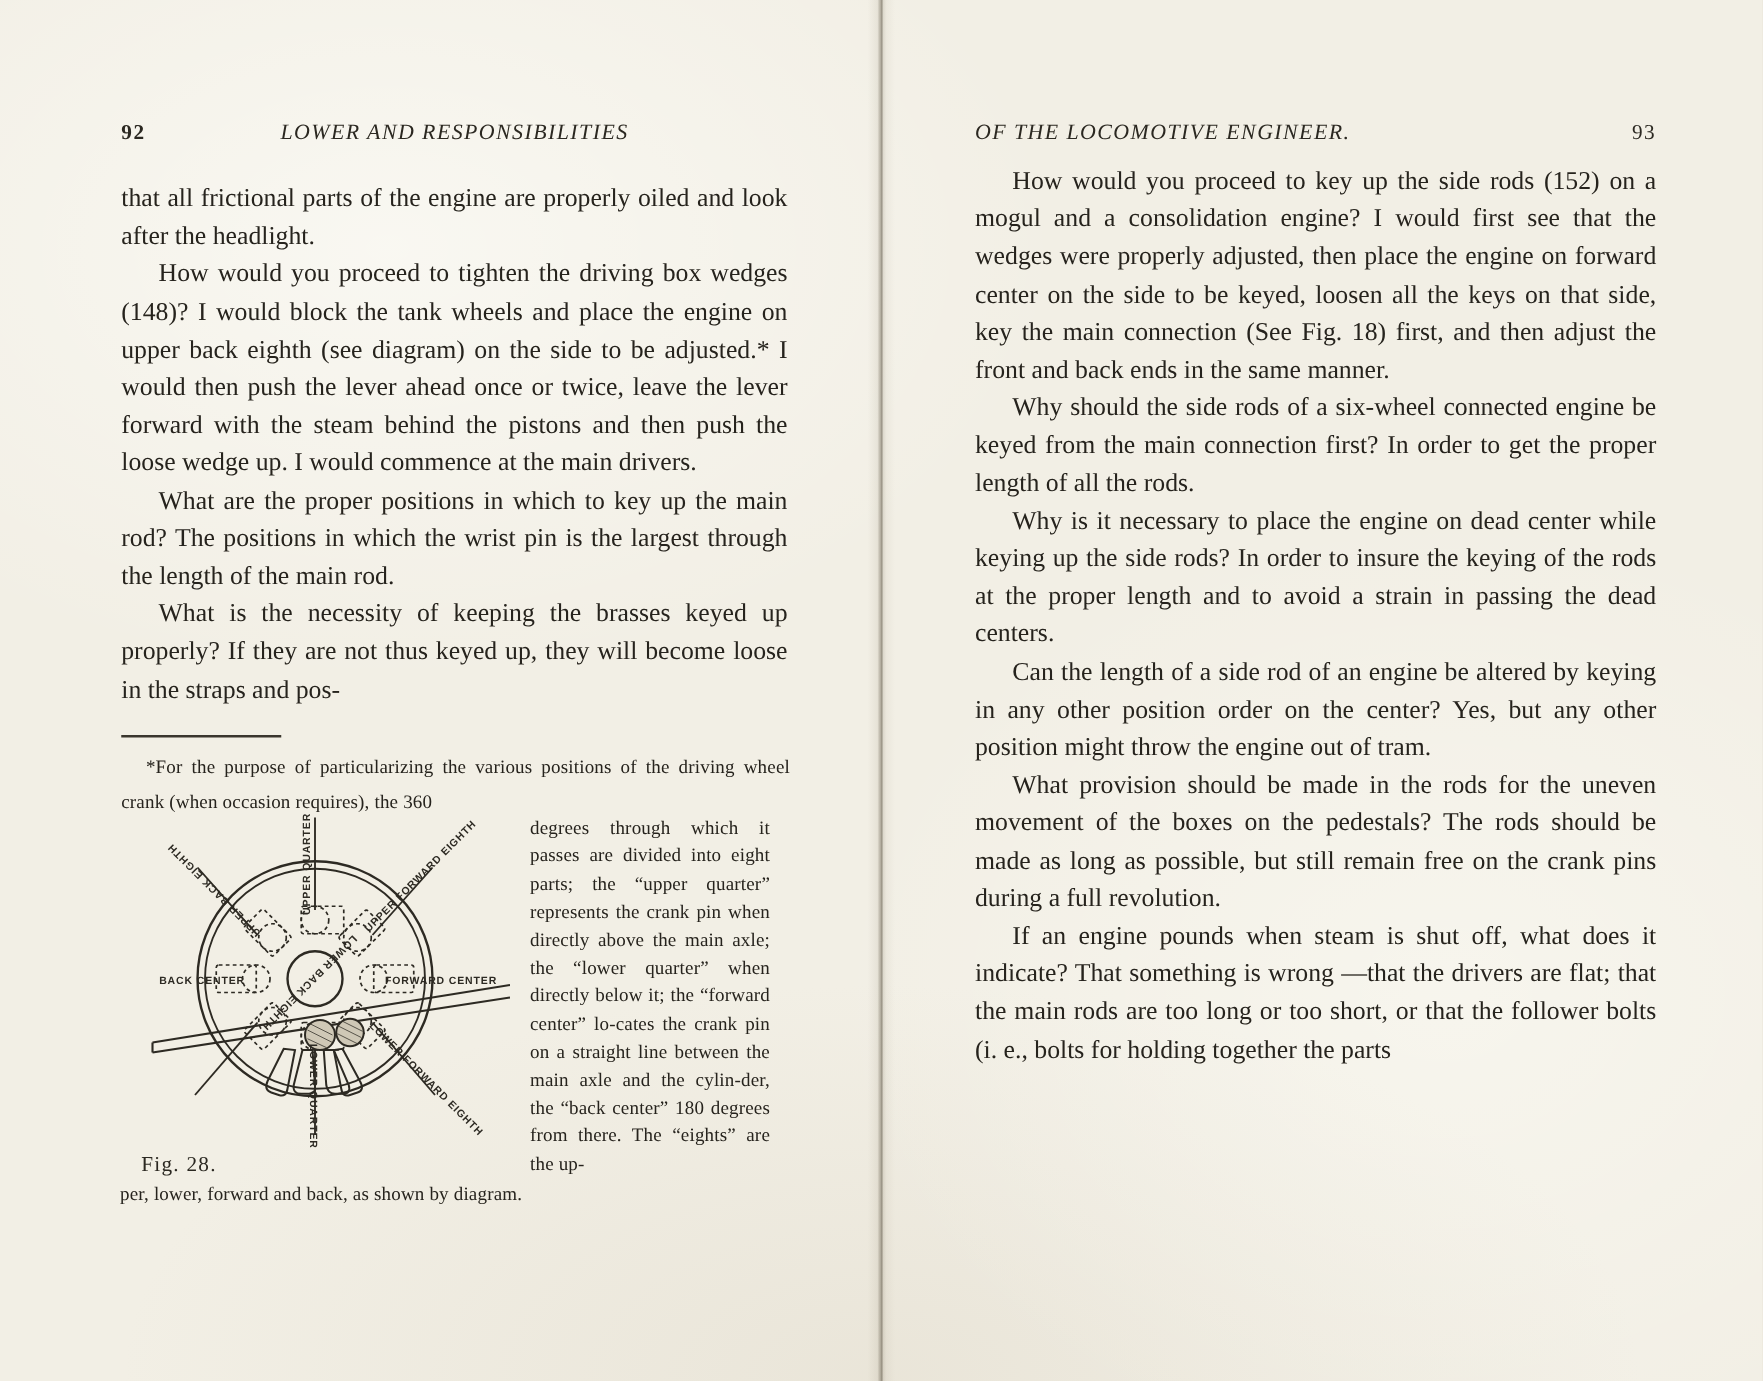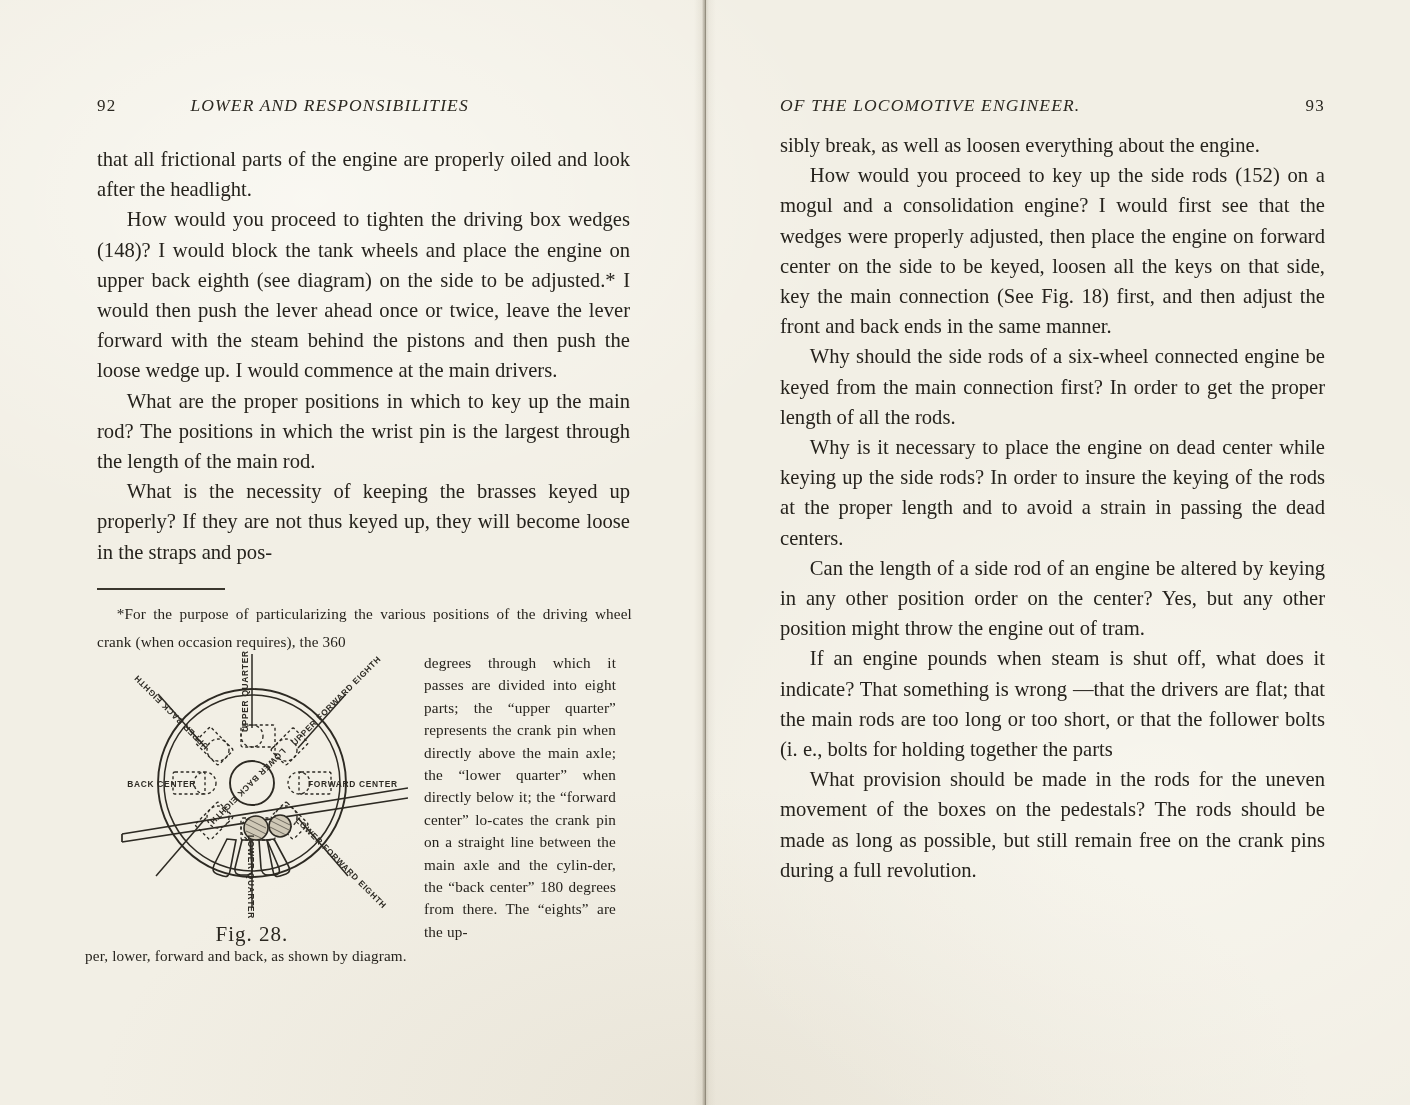--- a/index.html
+++ b/index.html
@@ -73,21 +73,21 @@
     font-size: 17px;
   }
   .left  .runhead { left: 97px;  width: 535px; }
   .right .runhead { left: 70px;  width: 545px; text-align: center; }
 
   .rh-row {
     display: flex;
     align-items: baseline;
     width: 100%;
   }
-  .left  .rh-row .folio { margin-right: 74px; }
+  .left  .rh-row .folio { margin-right: 108px; font-weight: bold; }
   .right .rh-row .folio { margin-left: auto; }
 
   
   .col {
     position: absolute;
     font-size: 20.6px;
     line-height: 30.2px;
     text-align: justify;
     text-justify: inter-word;
     -webkit-hyphens: none;
@@ -132,44 +132,44 @@
     width: 224px;
     font-size: 15.2px;
     line-height: 22.4px;
     text-align: justify;
     text-align-last: left;
     letter-spacing: 0.15px;
   }
   .fn-sidecol p { margin: 16px; text-indent: 0; }
   .fn-tail {
     position: absolute;
-    left: 85px;
+    left: 96px;
     top: 945px;
     width: 535px;
     font-size: 15.2px;
     line-height: 22.4px;
     letter-spacing: 0.15px;
   }
 
   
   .figure {
     position: absolute;
     left: 96px;
     top: 636px;
     width: 312px;
     height: 292px;
   }
   .figure svg { display: block; width: 312px; height: 292px; }
   .fig-caption {
     position: absolute;
-    left: 96px;
+    left: 113px;
     top: 922px;
     width: 312px;
-    text-align: center;
-    font-size: 21px;
+    text-align: left;
+    font-size: 17px;
     letter-spacing: 1px;
     color: #2b2821;
   }
 
   
   .ink      { stroke: #2d2a23; fill: none; }
   .lbl {
     font-family: "Liberation Sans", "DejaVu Sans", sans-serif;
     font-weight: 700;
     font-size: 8.4px;
@@ -314,23 +314,22 @@
   <div class="page right">
 
     <div class="runhead">
       <div class="rh-row">
         <span>OF THE LOCOMOTIVE ENGINEER.</span>
         <span class="folio">93</span>
       </div>
     </div>
 
     <div class="col body">
-      <p class="noindent">sibly break, as well as loosen everything about the engine.</p>
       <p>How would you proceed to key up the side rods (152) on a mogul and a consolidation engine?  I would first see that the wedges were properly adjusted, then place the engine on forward center on the side to be keyed, loosen all the keys on that side, key the main connection (See Fig. 18) first, and then adjust the front and back ends in the same manner.</p>
       <p>Why should the side rods of a six-wheel connected engine be keyed from the main connection first?  In order to get the proper length of all the rods.</p>
       <p>Why is it necessary to place the engine on dead center while keying up the side rods?  In order to insure the keying of the rods at the proper length and to avoid a strain in passing the dead centers.</p>
       <p>Can the length of a side rod of an engine be altered by keying in any other position order on the center?  Yes, but any other position might throw the engine out of tram.</p>
+      <p>What provision should be made in the rods for the uneven movement of the boxes on the pedestals?  The rods should be made as long as possible, but still remain free on the crank pins during a full revolution.</p>
       <p>If an engine pounds when steam is shut off, what does it indicate?  That something is wrong —that the drivers are flat; that the main rods are too long or too short, or that the follower bolts (i. e., bolts for holding together the parts</p>
-      <p>What provision should be made in the rods for the uneven movement of the boxes on the pedestals?  The rods should be made as long as possible, but still remain free on the crank pins during a full revolution.</p>
     </div>
   </div>
 
 </div>
 
 </body></html>

